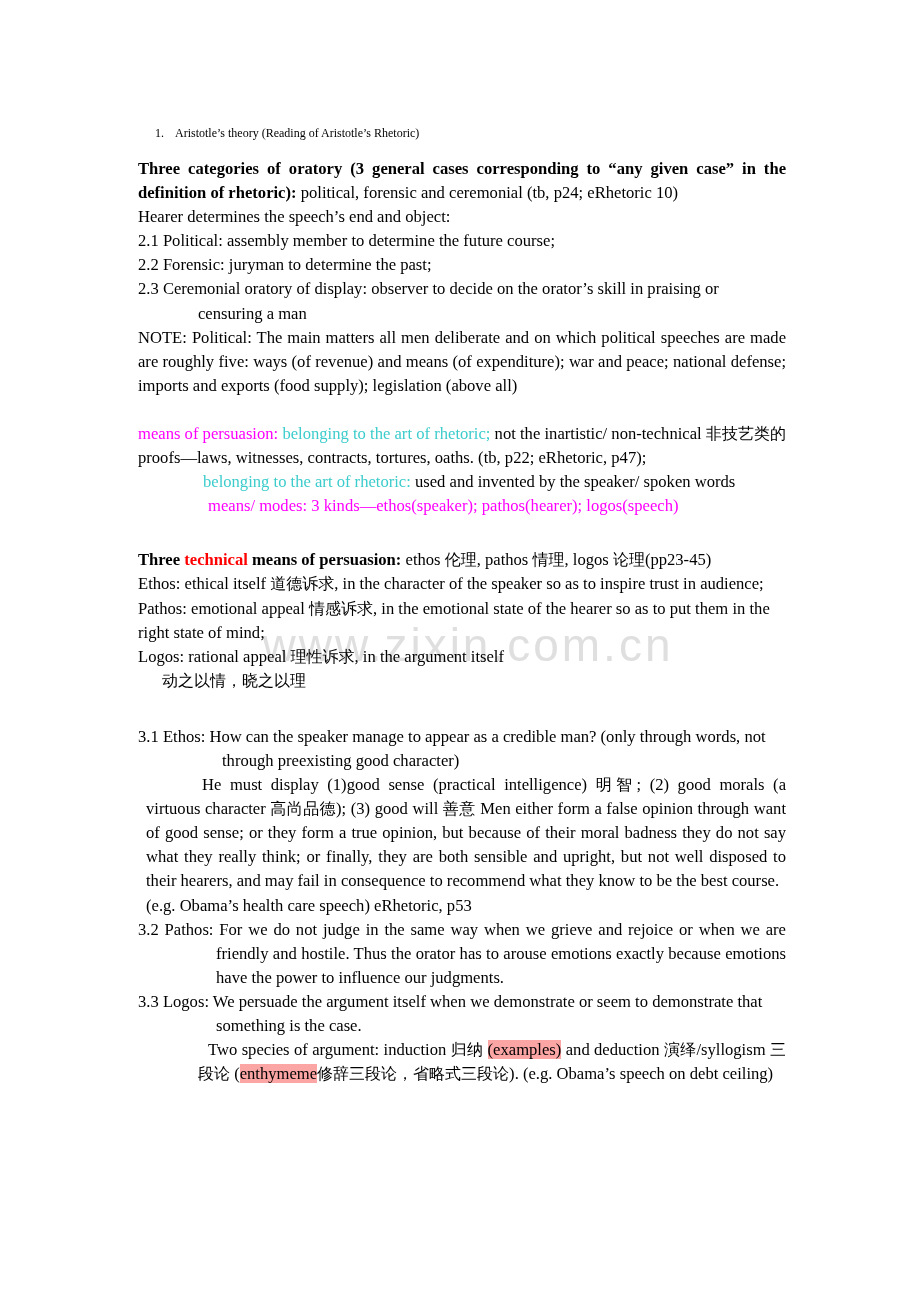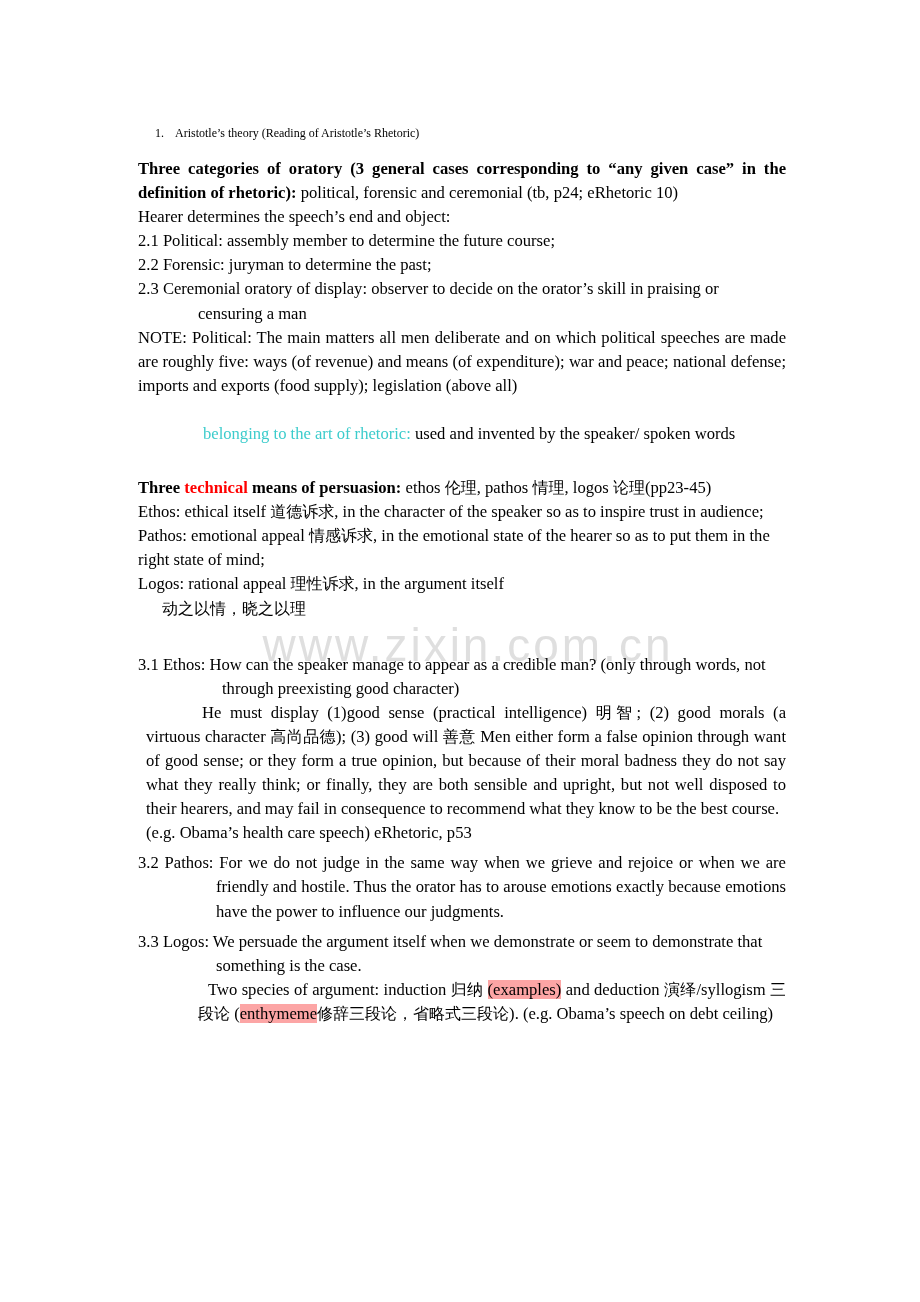--- a/index.html
+++ b/index.html
@@ -86,21 +86,20 @@
     text-indent: -60px;
   }
   .hang-31 {
     padding-left: 84px;
     text-indent: -84px;
     margin-top: 32px;
   }
   .hang-32 {
     padding-left: 78px;
     text-indent: -78px;
-    margin-top: 6px;
   }
 
   .gap { height: 24px; }
   .gap-lg { height: 30px; }
 
   .magenta { color: #ff00ff; }
   .cyan    { color: #3ccccc; }
   .red-b   { color: #ff0000; font-weight: bold; }
 
   .hl {
@@ -135,23 +134,25 @@
     <p class="ln noj">Hearer determines the speech’s end and object:</p>
 
     <p class="ln noj">2.1 Political: assembly member to determine the future course;</p>
     <p class="ln noj">2.2 Forensic: juryman to determine the past;</p>
     <p class="ln noj hang-23">2.3 Ceremonial oratory of display: observer to decide on the orator’s skill in praising or censuring a man</p>
 
     <p class="ln just">NOTE: Political: The main matters all men deliberate and on which political speeches are made are roughly five: ways (of revenue) and means (of expenditure); war and peace; national defense; imports and exports (food supply); legislation (above all)</p>
 
     <div class="gap"></div>
 
+    <p class="ln just"><span class="magenta">means of persuasion:</span><span class="cyan"> belonging to the art of rhetoric;</span><span> not the inartistic/ non-technical </span><span class="cjk">非技艺类的</span><span>  proofs—laws, witnesses, contracts, tortures, oaths. (tb, p22; eRhetoric, p47);</span></p>
 
     <p class="ln just ind-2" style="text-indent:0;"><span class="cyan">belonging to the art of rhetoric:</span><span> used and invented by the speaker/ spoken words</span></p>
 
+    <p class="ln noj ind-3 magenta">means/ modes: 3 kinds—ethos(speaker); pathos(hearer); logos(speech)</p>
 
     <div class="gap-lg"></div>
 
     <p class="ln noj"><span class="b">Three </span><span class="red-b">technical</span><span class="b"> means of persuasion:</span><span> ethos </span><span class="cjk">伦理</span><span>, pathos </span><span class="cjk">情理</span><span>, logos </span><span class="cjk">论理</span><span>(pp23-45)</span></p>
 
     <p class="ln noj"><span>Ethos: ethical itself </span><span class="cjk">道德诉求</span><span>, in the character of the speaker so as to inspire trust in audience;</span></p>
 
     <p class="ln noj"><span>Pathos: emotional appeal </span><span class="cjk">情感诉求</span><span>, in the emotional state of the hearer so as to put them in the right state of mind;</span></p>
 
     <p class="ln noj"><span>Logos: rational appeal </span><span class="cjk">理性诉求</span><span>, in the argument itself</span></p>

